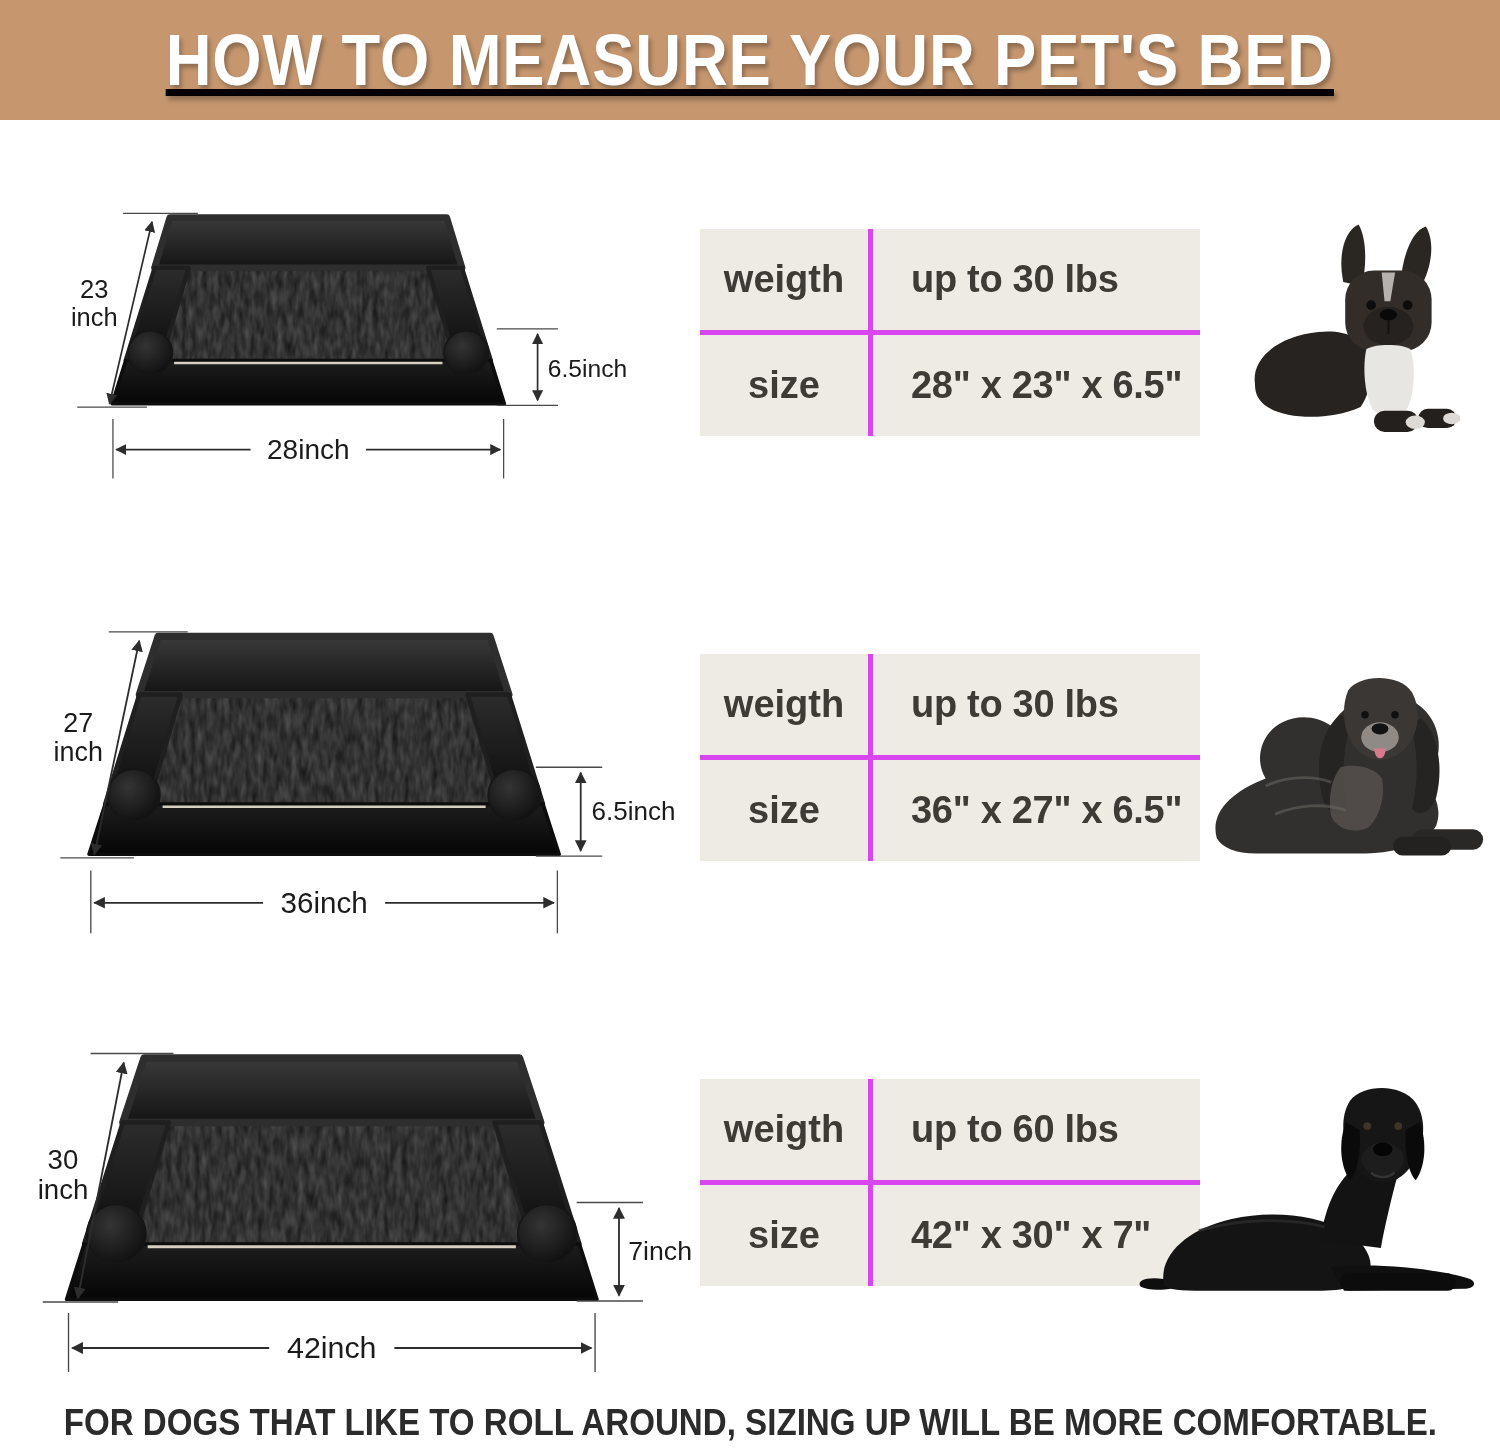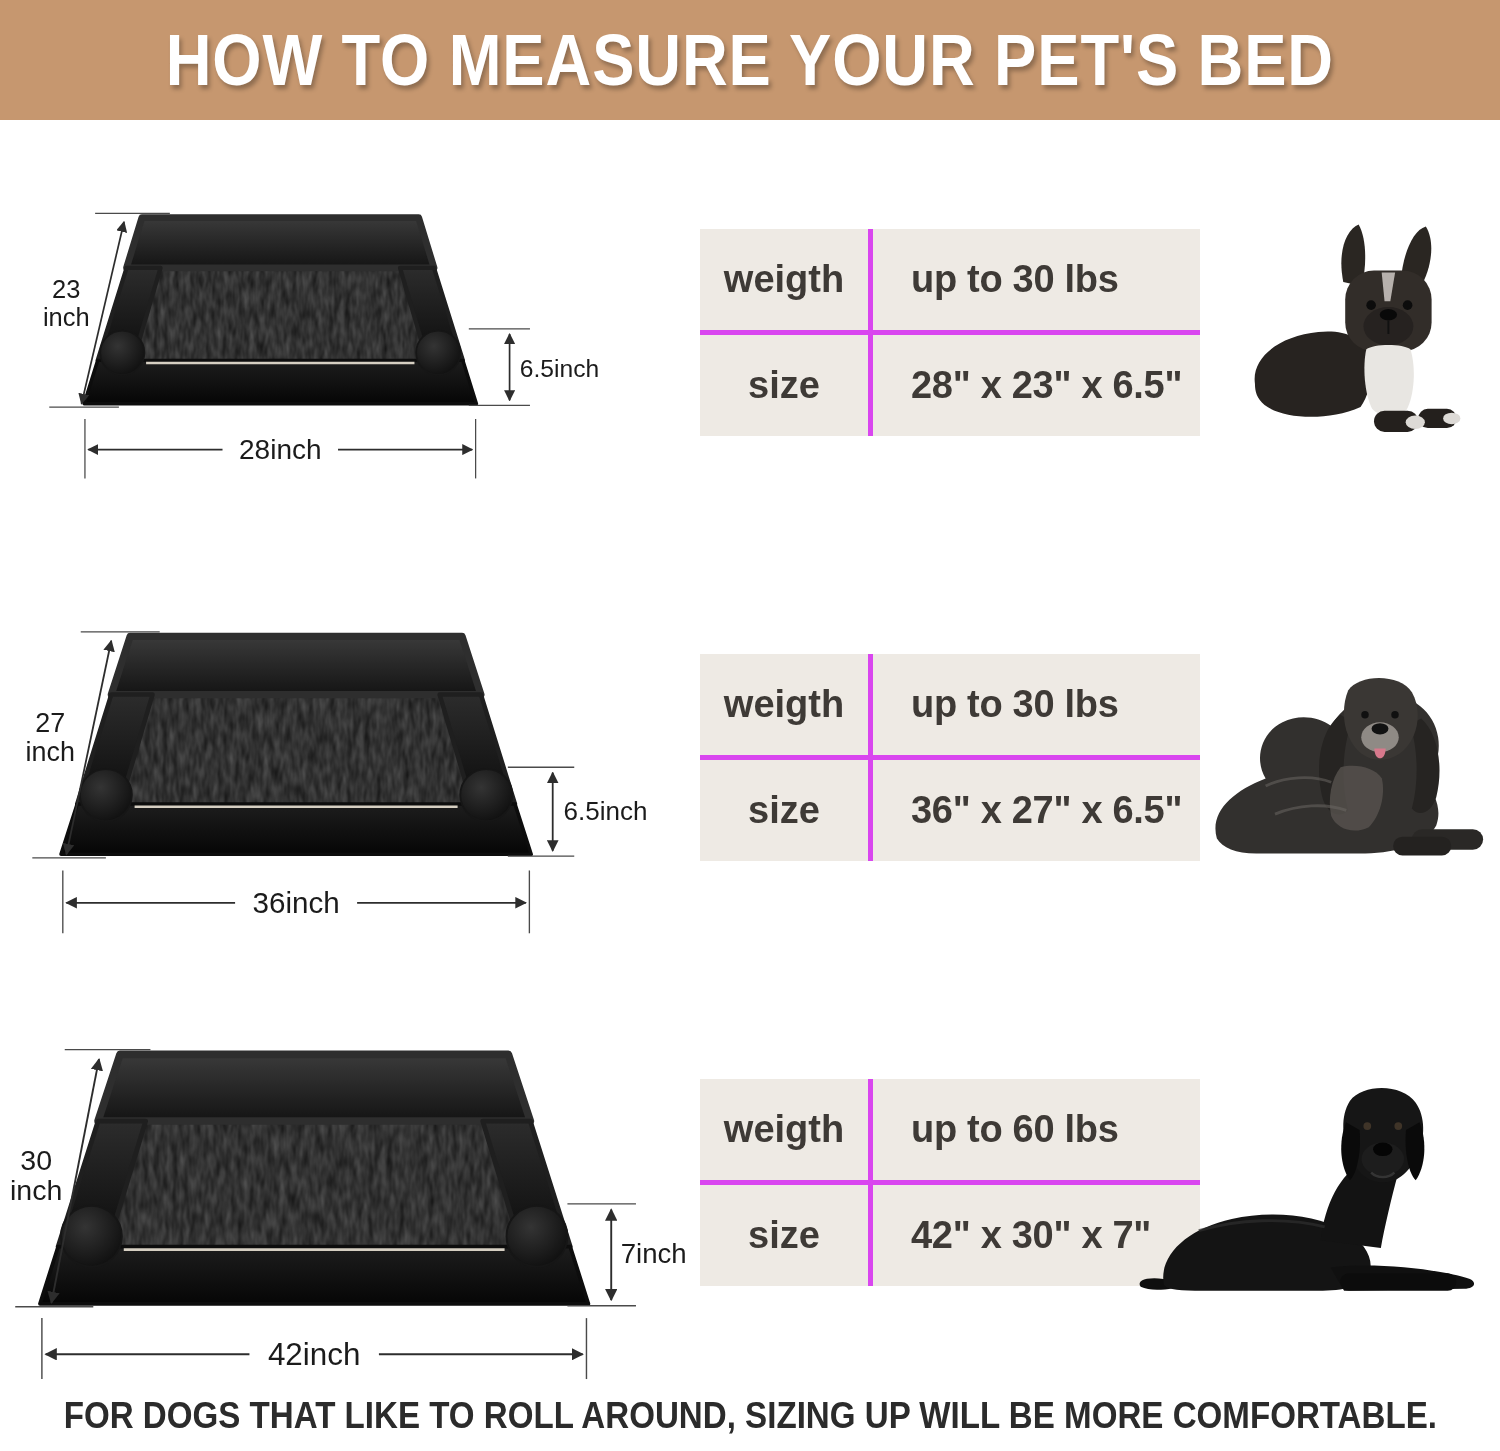--- a/index.html
+++ b/index.html
@@ -5,51 +5,52 @@
   html,body{margin:0;padding:0;}
   body{
     width:1500px;height:1451px;overflow:hidden;background:#ffffff;
     font-family:"Liberation Sans",sans-serif;
     display:flex;flex-direction:column;
   }
   
   .header{
     height:120px;background:#c6976f;display:flex;align-items:center;justify-content:center;
     flex:0 0 auto;
+    text-decoration:underline;
   }
   .header h1{
     margin:0;color:#ffffff;font-size:72px;font-weight:700;letter-spacing:1px;
     transform:scaleX(0.88);white-space:nowrap;
     text-shadow:3px 4px 5px rgba(0,0,0,0.28);
   }
   
   .rows{flex:1 1 auto;display:flex;flex-direction:column;}
   .row{height:425px;display:flex;align-items:center;}
-  .bed-fig{width:700px;box-sizing:border-box;padding-left:0;display:flex;align-items:center;}
+  .bed-fig{width:700px;box-sizing:border-box;padding-left:28px;display:flex;align-items:center;}
   .spec{
     width:500px;box-sizing:border-box;display:grid;
     grid-template-columns:168px 1fr;gap:5px;background:#d946ef;
   }
   .cell{
     background:#eeeae4;height:101px;display:flex;align-items:center;
     color:#3e3a36;font-weight:700;font-size:38px;
   }
   .cell.lbl{justify-content:center;}
   .cell.val{padding-left:38px;letter-spacing:-0.3px;}
   .dogwrap{width:300px;display:flex;align-items:center;justify-content:center;}
   .dogwrap svg{display:block;}
   .dog-large{margin-left:-70px;}
   
   .bed-fig text{font-family:"Liberation Sans",sans-serif;fill:#1b1b1b;}
   .t-depth{font-size:30px;}
   .t-width{font-size:33px;}
   .t-height{font-size:29px;}
   
   .footer{
-    height:56px;flex:0 0 auto;display:flex;align-items:flex-start;justify-content:center;
+    height:56px;flex:0 0 auto;display:flex;align-items:center;justify-content:center;
   }
   .footer p{
     margin:0;color:#2b2b2b;font-weight:700;font-size:36px;white-space:nowrap;
     transform:scaleX(0.92);
   }
   .hidden-defs{position:absolute;width:0;height:0;}
 </style>
 </head>
 <body>
 

